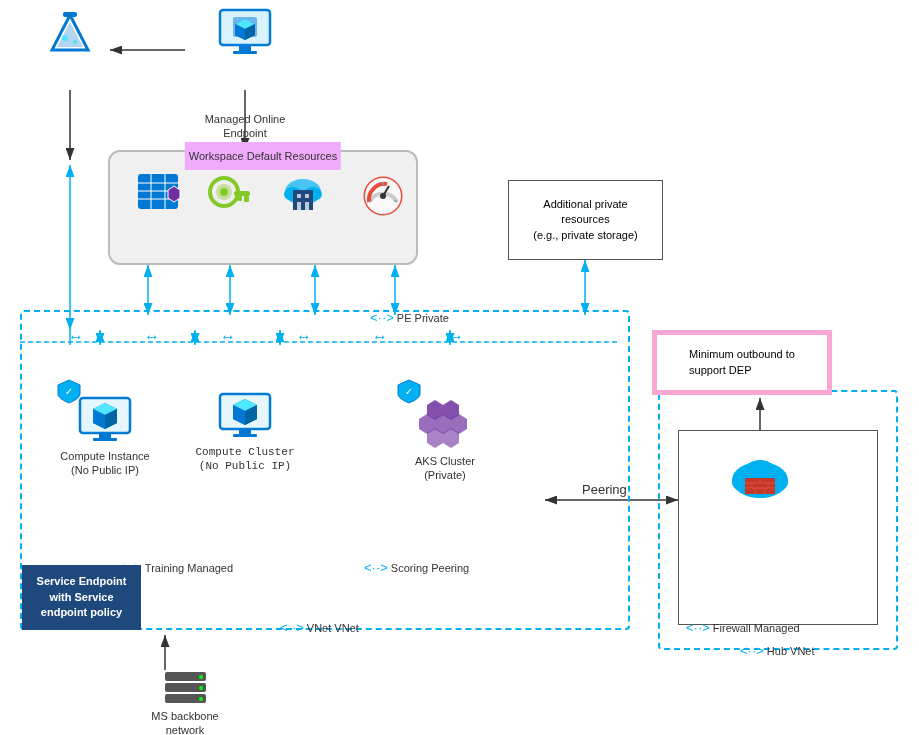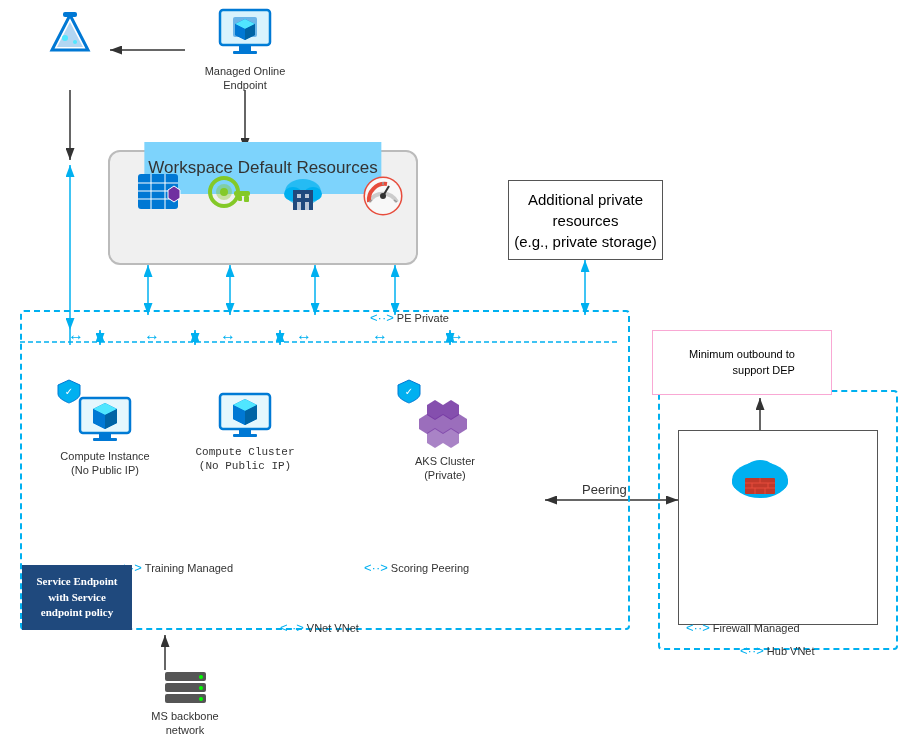--- a/index.html
+++ b/index.html
@@ -52,25 +52,25 @@
       left: 108px;
       top: 150px;
       width: 310px;
       height: 115px;
     }
     .workspace-label {
       position: absolute;
       top: -10px;
       left: 50%;
       transform: translateX(-50%);
-      background: #7dd3fc;
-      font-size: 17px;
+      background: #f0abfc;
+      font-size: 11px;
       color: #333;
       white-space: nowrap;
-      padding: 16px 4px;
+      padding: 8px 4px;
     }
 
     
     .your-vnet-box {
       position: absolute;
       left: 20px;
       top: 310px;
       width: 610px;
       height: 320px;
       border: 2px dashed #00b0f0;
@@ -105,62 +105,61 @@
       left: 508px;
       top: 180px;
       width: 155px;
       height: 80px;
       border: 1px solid #555;
       background: #fff;
       display: flex;
       align-items: center;
       justify-content: center;
       text-align: center;
-      font-size: 15px;
+      font-size: 11px;
       padding: 4px;
       line-height: 1.4;
     }
 
     
     .min-outbound-box {
       position: absolute;
       left: 652px;
       top: 330px;
       width: 180px;
       height: 65px;
-      border: 1px solid #f9a8d4;
+      border: 5px solid #f9a8d4;
       background: #fff;
       display: flex;
       align-items: center;
       justify-content: center;
-      text-align: right;
+      text-align: left;
       font-size: 11px;
       padding: 4px;
       line-height: 1.4;
     }
 
     
     .service-endpoint-box {
       position: absolute;
       left: 22px;
       top: 565px;
-      width: 110px;
+      width: 119px;
       height: 65px;
       border: 2px solid #1f497d;
       background: #1f497d;
       color: #fff;
       display: flex;
       align-items: center;
       justify-content: center;
       text-align: center;
       font-size: 11px;
       padding: 4px;
       line-height: 1.4;
       font-weight: bold;
-      font-family: Liberation Serif, serif;
     }
 
     
     .chevron {
       color: #00b0f0;
       font-size: 13px;
     }
 
     
     .pe-subnet-label {
@@ -291,21 +290,21 @@
 
       <polygon points="27,5 45,40 9,40" fill="none" stroke="#0078d4" stroke-width="3"></polygon>
       <polygon points="27,12 40,37 14,37" fill="#0078d4" opacity="0.3"></polygon>
       <rect x="20" y="2" width="14" height="5" rx="2" fill="#0078d4"></rect>
 
       <circle cx="22" cy="28" r="3" fill="#50e6ff"></circle>
       <circle cx="32" cy="32" r="2" fill="#50e6ff"></circle>
     </svg>
   </div>
 
-  <div class="icon-container" style="left:190px; top:5px; width:110px;">
+  <div class="icon-container" style="left:190px; top:5px; width:110px;gap:48px;">
     <svg width="60" height="55" viewBox="0 0 60 55">
 
       <rect x="5" y="5" width="50" height="35" rx="3" fill="none" stroke="#0078d4" stroke-width="2.5"></rect>
       <rect x="5" y="5" width="50" height="35" rx="3" fill="#00b0f0" opacity="0.15"></rect>
 
       <rect x="24" y="40" width="12" height="6" fill="#0078d4"></rect>
       <rect x="18" y="46" width="24" height="3" rx="1" fill="#0078d4"></rect>
 
       <rect x="18" y="12" width="24" height="20" rx="2" fill="#0078d4" opacity="0.5"></rect>
       <polygon points="30,14 40,19 40,30 30,35 20,30 20,19" fill="#0078d4"></polygon>

